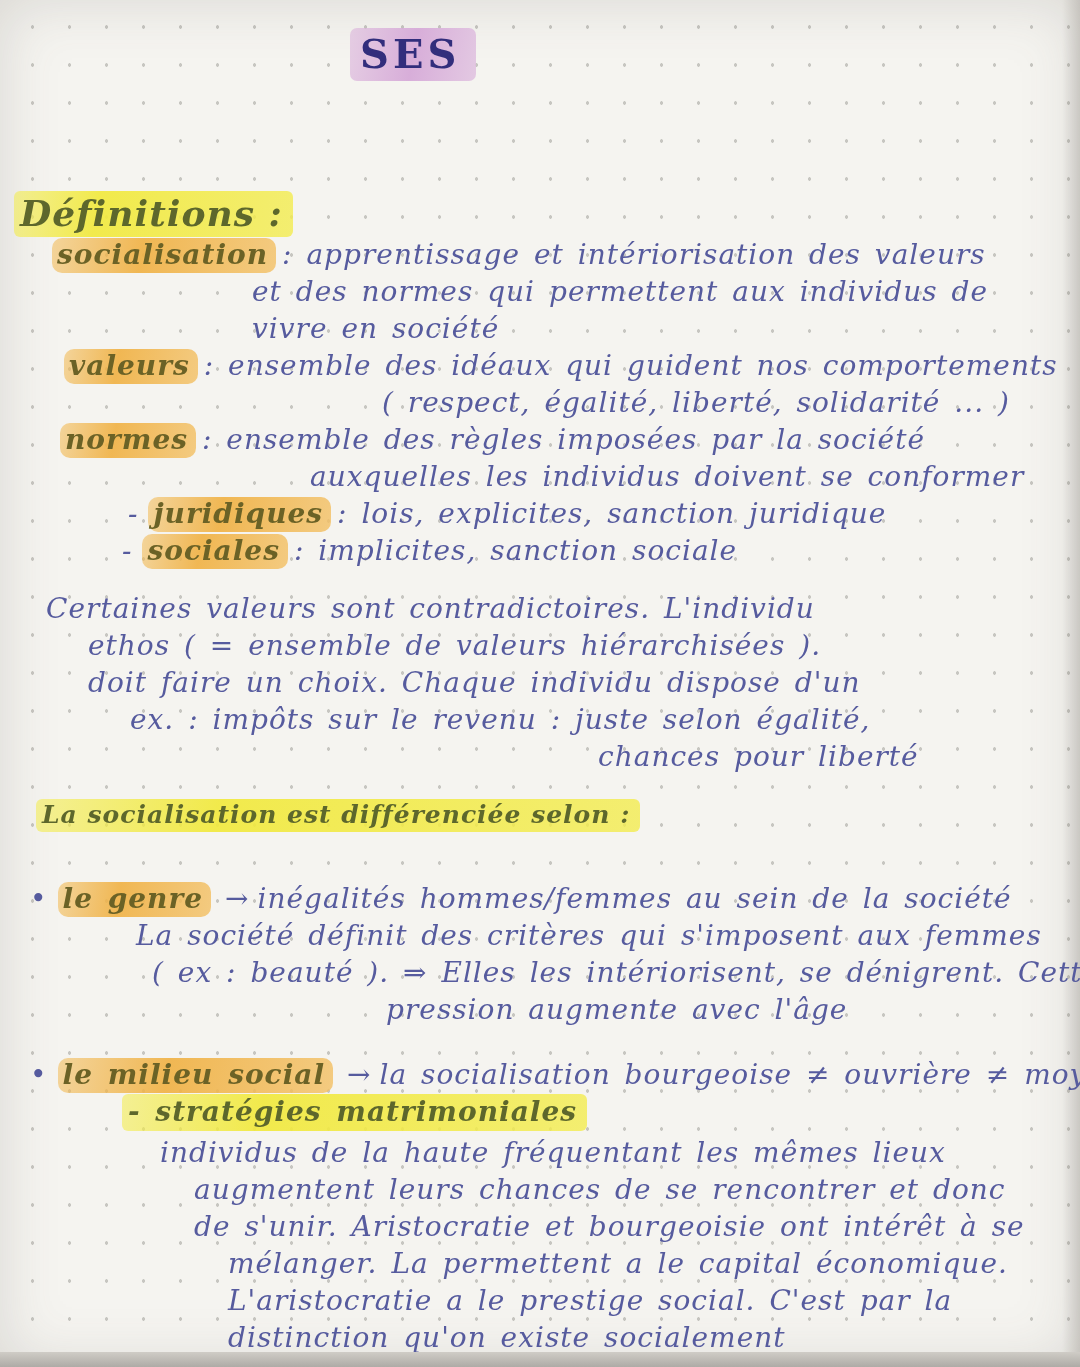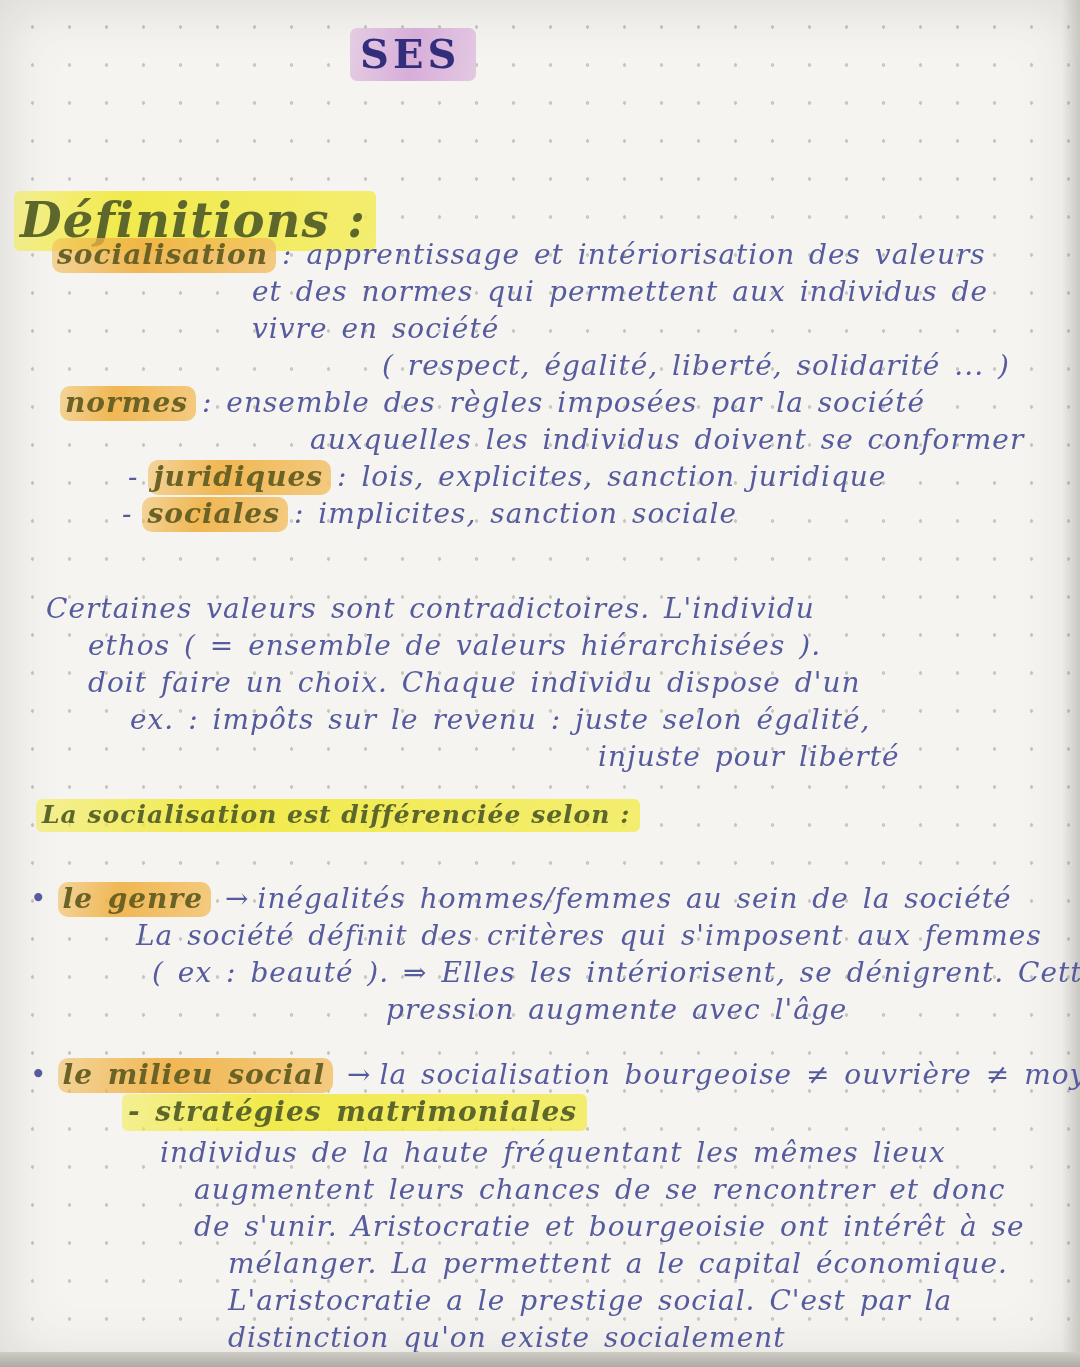--- a/index.html
+++ b/index.html
@@ -29,21 +29,21 @@
   .ink-blue{color:#565b9e;}
   .ink-navy{color:#322e7c;}
   .ink-olive{color:#5d672c;}
   .ink-term{color:#6b6226;}
   .hl-yellow{background:linear-gradient(100deg,rgba(243,236,72,.55),rgba(241,233,62,.92) 30%,rgba(243,236,80,.8));border-radius:6px;padding:1px 10px 3px 6px;}
   .hl-orange{background:linear-gradient(100deg,rgba(242,186,84,.55),rgba(240,178,70,.92) 40%,rgba(243,192,100,.8));border-radius:10px;padding:0 8px 2px 5px;}
   .hl-purple{background:linear-gradient(100deg,rgba(219,180,219,.6),rgba(214,170,216,.95) 50%,rgba(224,193,224,.85));border-radius:5px;padding:2px 16px 4px 10px;}
   .body-txt{font-size:28px;letter-spacing:1px;word-spacing:4px;}
   .subject{font-size:40px;font-weight:bold;font-style:normal;letter-spacing:4px;border-radius:7px;}
   .chapter{font-size:46px;font-weight:bold;letter-spacing:2px;}
-  .h-def{font-size:48px;font-weight:bold;letter-spacing:1px;}
+  .h-def{font-size:36px;font-weight:bold;letter-spacing:1px;}
   .h-sec{font-size:25px;font-weight:bold;letter-spacing:1px;}
   .term{font-weight:bold;margin-right:6px;}
   .bullet{margin-right:10px;}
   .arrow{margin:0 8px;font-style:normal;}
 </style>
 </head>
 <body>
 
 <div class="page">
 
@@ -60,20 +60,23 @@
     <div class="line">
       <span class="hl-orange ink-term term">socialisation</span><span class="ink-blue">: apprentissage et intériorisation des valeurs</span>
     </div>
     <div class="line" style="margin-left:200px;">
       <span>et des normes qui permettent aux individus de</span>
     </div>
     <div class="line" style="margin-left:200px;">
       <span>vivre en société</span>
     </div>
 
+    <div class="line" style="margin-left:12px;">
+      <span class="hl-orange ink-term term">valeurs</span><span class="ink-blue">: ensemble des idéaux qui guident nos comportements</span>
+    </div>
     <div class="line" style="margin-left:330px;">
       <span>( respect, égalité, liberté, solidarité ... )</span>
     </div>
 
     <div class="line" style="margin-left:8px;">
       <span class="hl-orange ink-term term">normes</span><span class="ink-blue">: ensemble des règles imposées par la société</span>
     </div>
     <div class="line" style="margin-left:258px;">
       <span>auxquelles les individus doivent se conformer</span>
     </div>
@@ -84,21 +87,21 @@
     <div class="line" style="margin-left:70px;">
       <span class="bullet ink-blue">-</span><span class="hl-orange ink-term term">sociales</span><span class="ink-blue">: implicites, sanction sociale</span>
     </div>
   </div>
 
   <div class="blk body-txt" style="top:592px;left:46px;">
     <div class="line"><span>Certaines valeurs sont contradictoires. L'individu</span></div>
     <div class="line" style="margin-left:42px;"><span>ethos ( = ensemble de valeurs hiérarchisées ).</span></div>
     <div class="line" style="margin-left:42px;"><span>doit faire un choix. Chaque individu dispose d'un</span></div>
     <div class="line" style="margin-left:84px;"><span>ex. : impôts sur le revenu : juste selon égalité,</span></div>
-    <div class="line" style="margin-left:552px;"><span>injuste pour liberté</span></div>
+    <div class="line" style="margin-left:552px;"><span>chances pour liberté</span></div>
   </div>
 
   <div class="blk" style="top:800px;left:36px;">
     <span class="hl-yellow h-sec ink-olive">La socialisation est différenciée selon :</span>
   </div>
 
   <div class="blk body-txt" style="top:882px;left:30px;">
     <div class="line">
       <span class="bullet">•</span><span class="hl-orange ink-term term">le genre</span><span class="arrow">→</span><span>inégalités hommes/femmes au sein de la société</span>
     </div>

